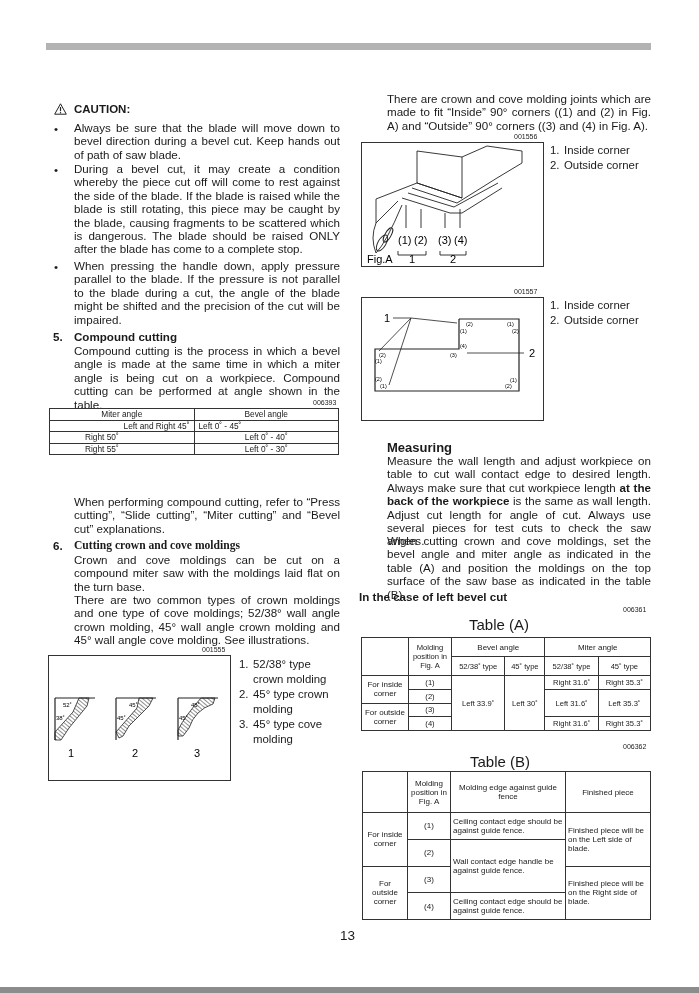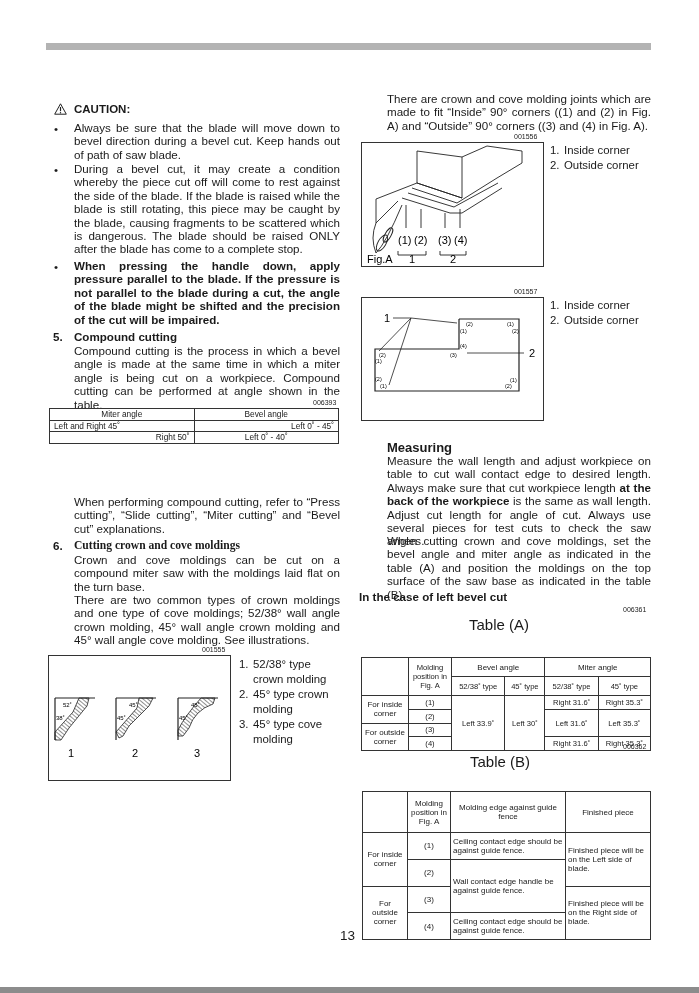--- a/index.html
+++ b/index.html
@@ -9,26 +9,26 @@
   .bottombar { position:absolute; left:0; top:987px; width:699px; height:6px; background:#8c8c8c; }
   .abs { position:absolute; }
   .txt { font-size:11.6px; line-height:13.4px; text-align:justify; }
   .caution-head { left:54px; top:103px; font-size:11.5px; font-weight:bold; display:flex; align-items:center; gap:7px; }
   .bullet { position:absolute; left:54px; font-size:11.6px; }
   .btext { position:absolute; left:74px; width:266px; }
   .h-num { position:absolute; left:53px; font-weight:bold; font-size:11.6px; }
   .h-title { position:absolute; left:74px; font-weight:bold; font-size:11.6px; }
   .figcode { position:absolute; font-size:7px; color:#222; }
   table.ct { position:absolute; border-collapse:collapse; font-size:8.3px; }
-  table.ct td { border:1px solid #333; padding:0 4px; height:10.5px; line-height:10px;text-align:right; }
+  table.ct td { border:1px solid #333; padding:0 4px; height:10.5px; line-height:10px; }
   .figbox { position:absolute; border:1px solid #333; background:#fff; }
   .legend { position:absolute; font-size:11.4px; line-height:15px; }
   .legend div { display:flex; }
   .legend .n { width:14px; }
-  table.ta { position:absolute; border-collapse:collapse; font-size:7.6px; text-align:center;margin-top:20px; }
+  table.ta { position:absolute; border-collapse:collapse; font-size:7.6px; text-align:center; }
   table.ta td { border:1px solid #333; padding:0 2px; line-height:9px; }
   .tabletitle { position:absolute; font-size:15px; }
   .pagenum { position:absolute; left:340px; top:928px; font-size:13.5px; }
 </style>
 </head>
 <body>
 
 <div class="topbar"></div>
 
 <div class="abs caution-head">
@@ -38,40 +38,44 @@
     <circle cx="6.5" cy="9.7" r="0.7" fill="#222"></circle>
   </svg>
   <span>CAUTION:</span>
 </div>
 
 <span class="bullet" style="top:122px;">•</span>
 <div class="btext txt" style="top:121px;">Always be sure that the blade will move down to bevel direction during a bevel cut. Keep hands out of path of saw blade.</div>
 <span class="bullet" style="top:163px;">•</span>
 <div class="btext txt" style="top:162px;">During a bevel cut, it may create a condition whereby the piece cut off will come to rest against the side of the blade. If the blade is raised while the blade is still rotating, this piece may be caught by the blade, causing fragments to be scattered which is dangerous. The blade should be raised ONLY after the blade has come to a complete stop.</div>
 <span class="bullet" style="top:260px;">•</span>
-<div class="btext txt" style="top:259px;font-weight:bold;">When pressing the handle down, apply pressure parallel to the blade. If the pressure is not parallel to the blade during a cut, the angle of the blade might be shifted and the precision of the cut will be impaired.</div>
+<div class="btext txt" style="top:259px;">When pressing the handle down, apply pressure parallel to the blade. If the pressure is not parallel to the blade during a cut, the angle of the blade might be shifted and the precision of the cut will be impaired.</div>
 
 <span class="h-num" style="top:330px;">5.</span>
 <span class="h-title" style="top:330px;">Compound cutting</span>
 <div class="btext txt" style="top:344px;">Compound cutting is the process in which a bevel angle is made at the same time in which a miter angle is being cut on a workpiece. Compound cutting can be performed at angle shown in the table.</div>
 <span class="figcode" style="left:313px; top:399px;">006393</span>
 
 <table class="ct" style="left:49px; top:408px; width:290px;">
   <tbody>
       <tr>
     <td style="text-align:center; width:50%;">Miter angle</td>
     <td style="text-align:center;">Bevel angle</td>
   </tr>
   <tr>
-    <td style="text-align:left;">Left and Right 45˚</td>
+    <td style="text-align:right;">Left and Right 45˚</td>
     <td style="">Left 0˚ - 45˚</td>
   </tr>
   <tr>
     <td style="padding-left:35px;">Right 50˚</td>
     <td style="text-align:center;">Left 0˚ - 40˚</td>
+  </tr>
+  <tr>
+    <td style="padding-left:35px;">Right 55˚</td>
+    <td style="text-align:center;">Left 0˚ - 30˚</td>
   </tr>
 </tbody>
   </table>
 
 <div class="btext txt" style="top:495px;">When performing compound cutting, refer to “Press cutting”, “Slide cutting”, “Miter cutting” and “Bevel cut” explanations.</div>
 
 <span class="h-num" style="top:539px;">6.</span>
 <span class="h-title" style="top:539px;font-family:Liberation Serif, serif;">Cutting crown and cove moldings</span>
 <div class="btext txt" style="top:553px;">Crown and cove moldings can be cut on a compound miter saw with the moldings laid flat on the turn base.</div>
 <div class="btext txt" style="top:593px;">There are two common types of crown moldings and one type of cove moldings; 52/38° wall angle crown molding, 45° wall angle crown molding and 45° wall angle cove molding. See illustrations.</div>

